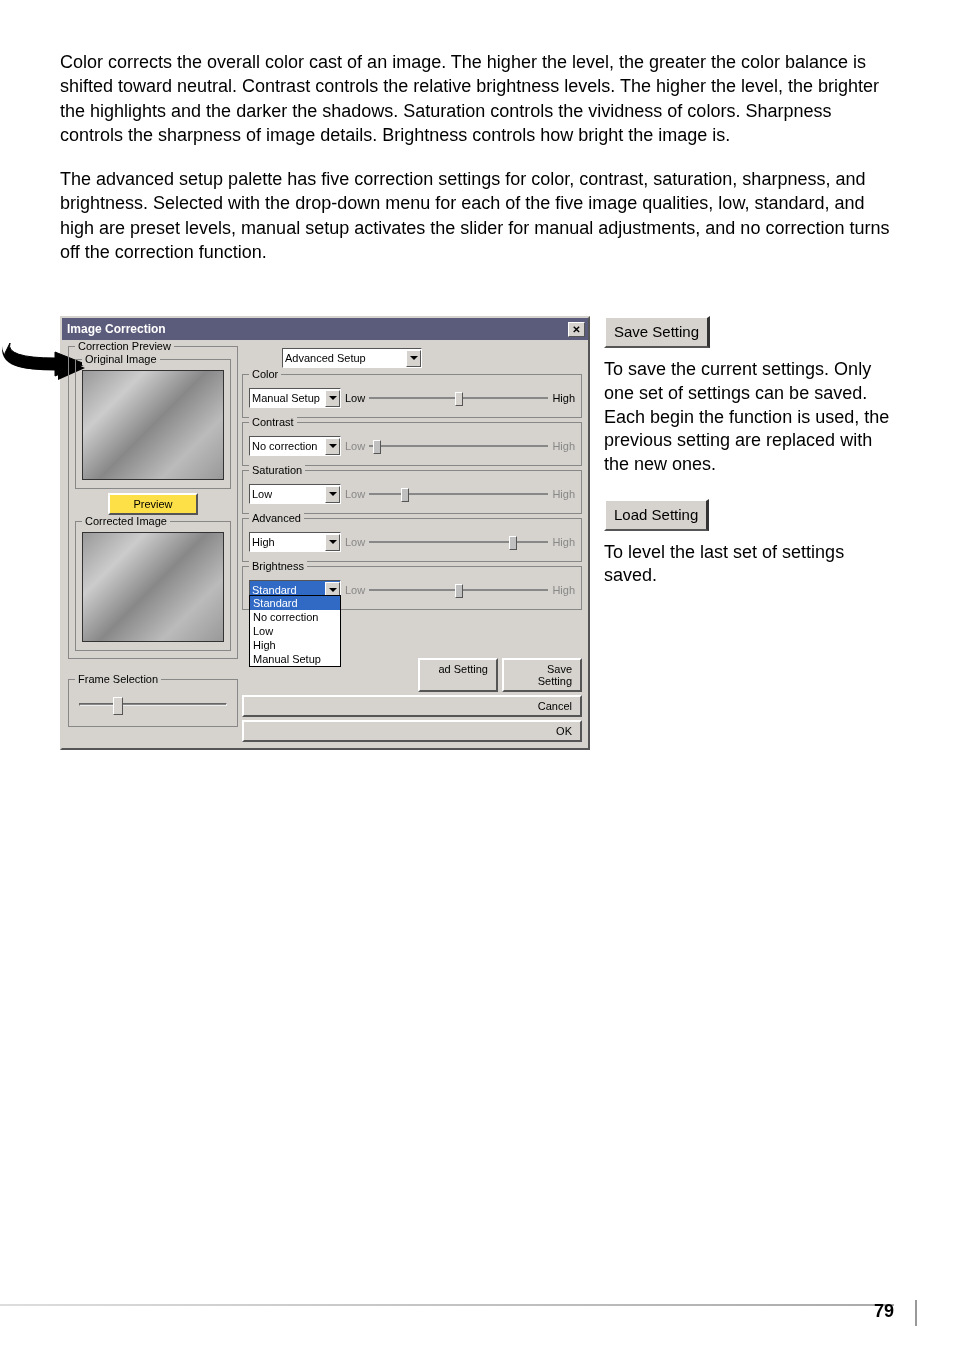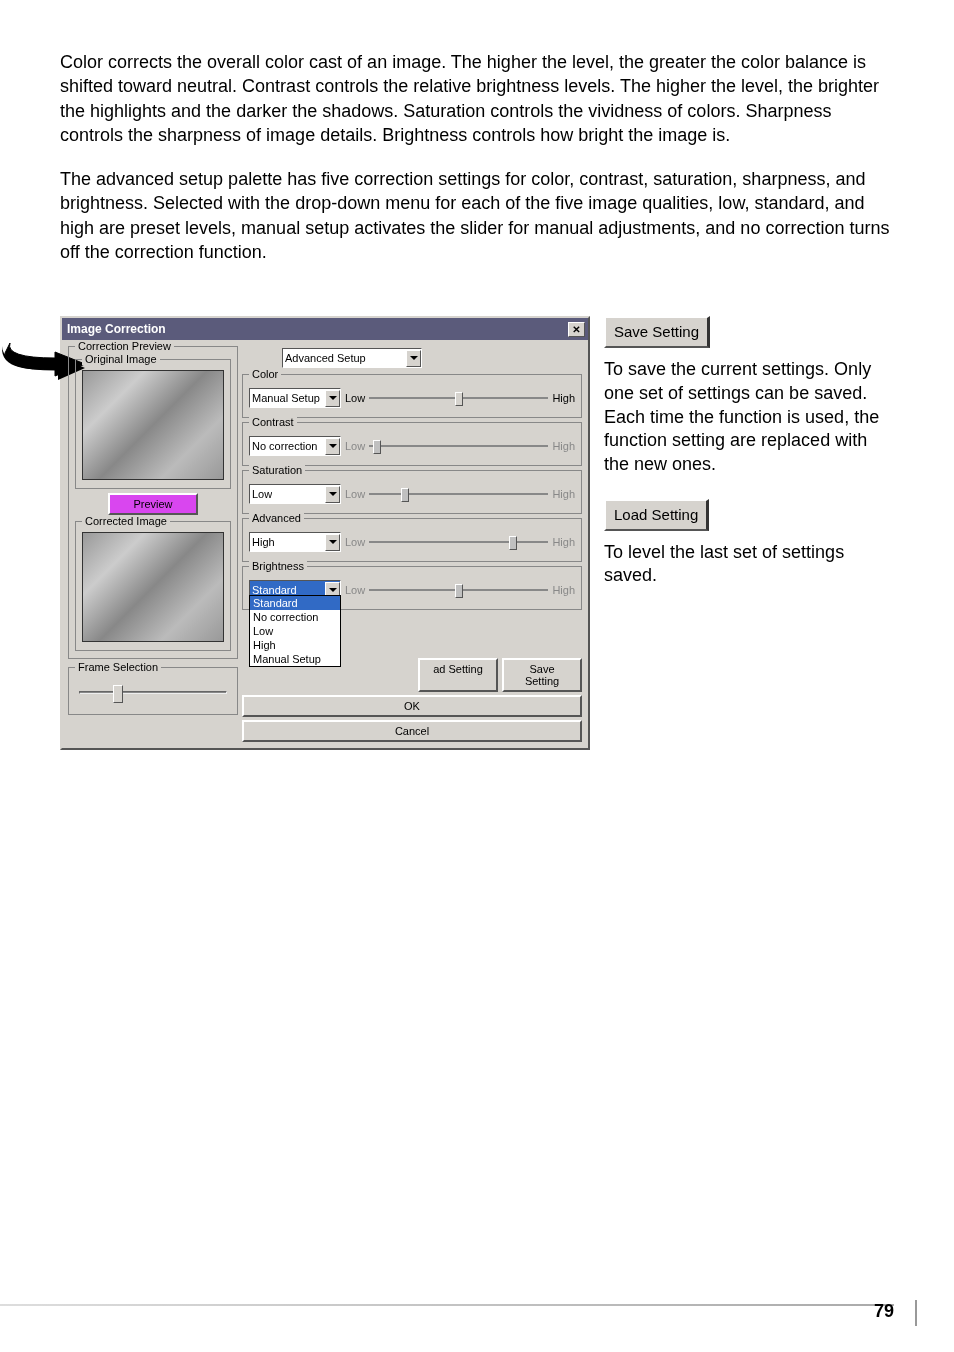--- a/index.html
+++ b/index.html
@@ -78,21 +78,21 @@
       gap: 4px;
       font-size: 11px;
       font-family: "MS Sans Serif", Tahoma, sans-serif;
       color: #000;
     }
     .left-col {
       width: 170px;
       flex-shrink: 0;
       display: flex;
       flex-direction: column;
-      gap: 4px;
+      gap: 16px;
     }
     .right-col {
       flex: 1;
       display: flex;
       flex-direction: column;
     }
     .fieldset {
       border: 1px solid #888;
       padding: 6px 6px 8px 6px;
       position: relative;
@@ -107,21 +107,21 @@
       font-size: 11px;
     }
     .preview-img {
       background: linear-gradient(135deg, #999 0%, #ccc 25%, #888 50%, #bbb 75%, #999 100%);
       width: 100%;
       height: 110px;
       border: 1px solid #333;
       margin-top: 4px;
     }
     .preview-btn {
-      background: #d946ef;
+      background: #fde047;
       border: 2px solid;
       border-color: #fff #555 #555 #fff;
       padding: 3px 18px;
       font-size: 11px;
       margin: 4px auto 4px;
       display: block;
       width: 90px;
       text-align: center;
     }
     .frame-slider {
@@ -229,21 +229,21 @@
       gap: 4px;
       justify-content: flex-end;
       margin-top: 4px;
     }
     .dlg-btn {
       background: #d6d3ce;
       border: 2px solid;
       border-color: #fff #555 #555 #fff;
       padding: 3px 8px;
       font-size: 11px;
-      text-align: center;
+      text-align: right;
     }
     .wide-btn {
       width: 100%;
       margin-top: 3px;
     }
     .dropdown-open {
       position: absolute;
       background: #fff;
       border: 1px solid #000;
       width: 92px;
@@ -438,30 +438,30 @@
                 <div class="opt">Low</div>
                 <div class="opt">High</div>
                 <div class="opt">Manual Setup</div>
               </div>
             </div>
 
             <div class="btn-row" style="margin-top:44px;">
               <div class="dlg-btn" style="width:80px;">ad Setting</div>
               <div class="dlg-btn" style="width:80px;">Save Setting</div>
             </div>
+            <div class="dlg-btn wide-btn">Cancel</div>
             <div class="dlg-btn wide-btn">OK</div>
-            <div class="dlg-btn wide-btn">Cancel</div>
           </div>
         </div>
       </div>
     </div>
 
     <div class="text-side">
       <div class="setting-btn">Save Setting</div>
-      <p class="text-block">To save the current settings. Only one set of settings can be saved. Each time the function is used, the function setting are replaced with the new ones.</p>
+      <p class="text-block">To save the current settings. Only one set of settings can be saved. Each begin the function is used, the previous setting are replaced with the new ones.</p>
       <div class="setting-btn">Load Setting</div>
       <p class="text-block">To level the last set of settings saved.</p>
     </div>
   </div>
 </div>
 
 <div class="footer-bar"></div>
 <div class="footer-tick"></div>
 <div class="page-number">79</div>
 

